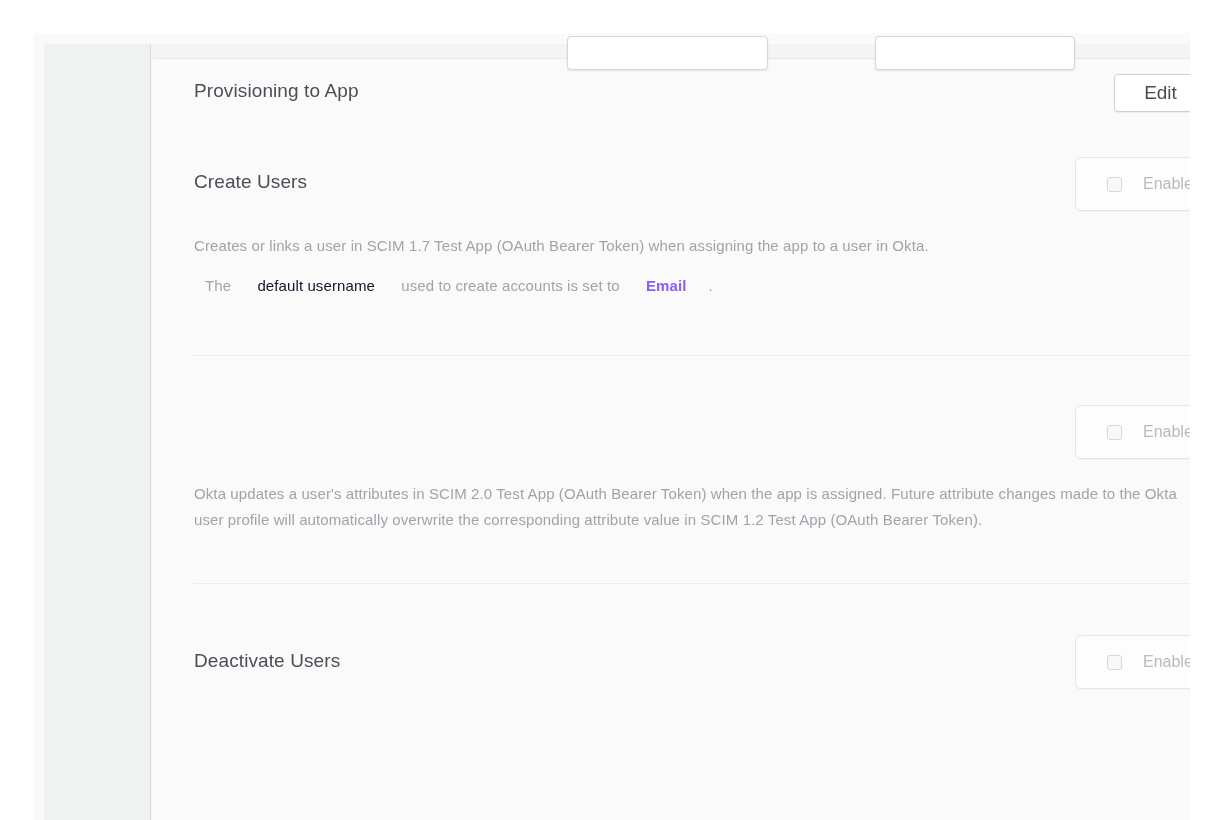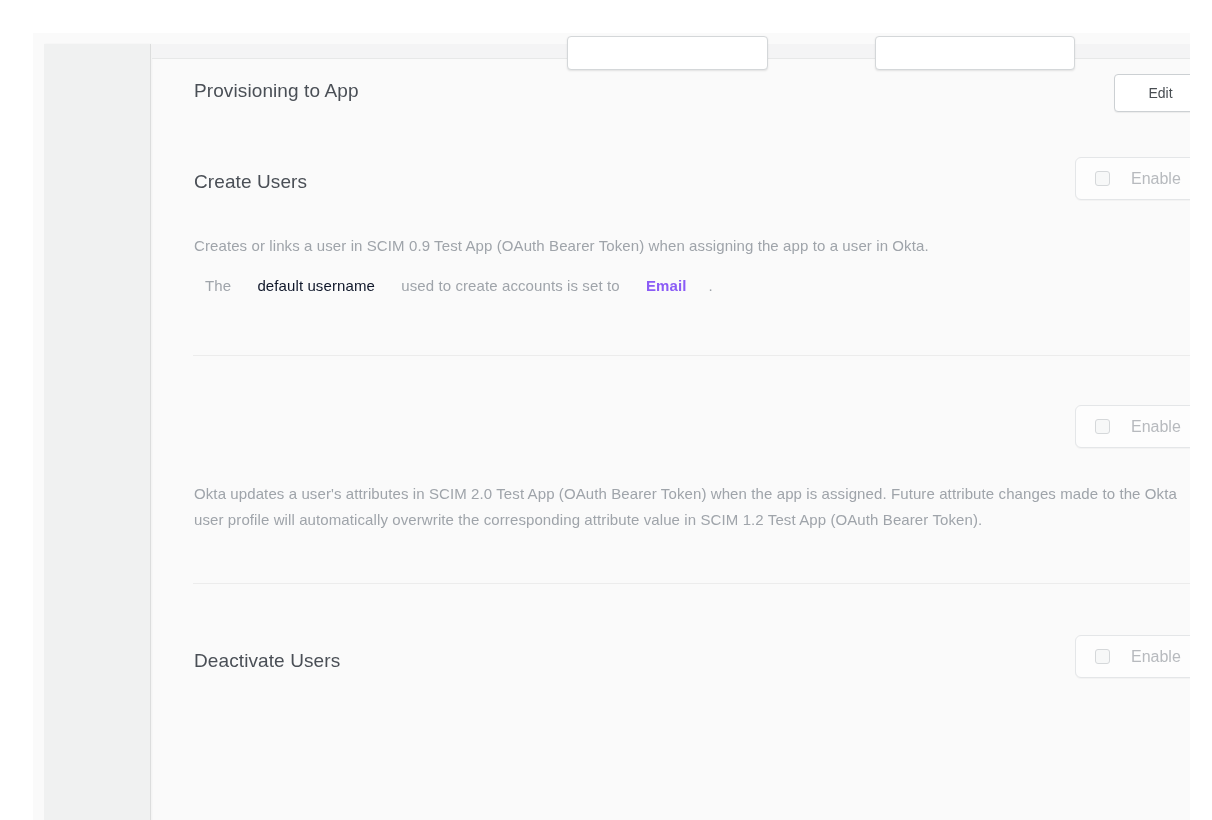--- a/index.html
+++ b/index.html
@@ -67,35 +67,35 @@
   }
   .edit-btn {
     position: absolute;
     left: 1070px; top: 30px;
     width: 93px; height: 38px;
     background: #ffffff;
     border: 1px solid #ccd0d3;
     border-radius: 4px;
     box-shadow: 0 1px 1px rgba(0,0,0,0.06);
     font-family: inherit;
-    font-size: 14px;
+    font-size: 19px;
     color: #484d52;
     cursor: pointer;
   }
   .enable-chip {
     position: absolute;
     left: 1031px;
-    width: 133px; height: 43px;
+    width: 133px; height: 54px;
     background: #fdfdfd;
     border: 1px solid #e4e6e8;
     border-radius: 6px;
     box-shadow: 0 1px 1px rgba(0,0,0,0.03);
     display: flex;
     align-items: center;
-    padding-left: 8px;
+    padding-left: 20px;
   }
   .checkbox {
     width: 15px; height: 15px;
     background: #f7f8f8;
     border: 1px solid #d5d8da;
     border-radius: 3px;
     flex: 0 0 auto;
   }
   .enable-label {
     margin-left: 10px;
@@ -134,21 +134,21 @@
   </div>
 
   <div class="panel-title" style="top:36px">Provisioning to App</div>
   <button class="edit-btn">Edit</button>
 
   <div class="section-title" style="top:127px">Create Users</div>
   <div class="enable-chip" style="top:113px">
     <span class="checkbox"></span>
     <span class="enable-label">Enable</span>
   </div>
-  <p class="desc" style="top:189px">Creates or links a user in SCIM 0.9 Test App (OAuth Bearer Token) when assigning the app to a user in Okta.</p>
+  <p class="desc" style="top:189px">Creates or links a user in SCIM 1.7 Test App (OAuth Bearer Token) when assigning the app to a user in Okta.</p>
   <p class="desc" style="top:229px">
     <span>The </span><a class="link">default username</a><span> used to create accounts is set to </span><span class="bold">Email</span><span>.</span>
   </p>
   <div class="divider" style="top:311px"></div>
 
   <div class="enable-chip" style="top:361px">
     <span class="checkbox"></span>
     <span class="enable-label">Enable</span>
   </div>
   <p class="desc" style="top:437px">Okta updates a user's attributes in SCIM 2.0 Test App (OAuth Bearer Token) when the app is assigned. Future attribute changes made to the Okta user profile will automatically overwrite the corresponding attribute value in SCIM 1.2 Test App (OAuth Bearer Token).</p>

